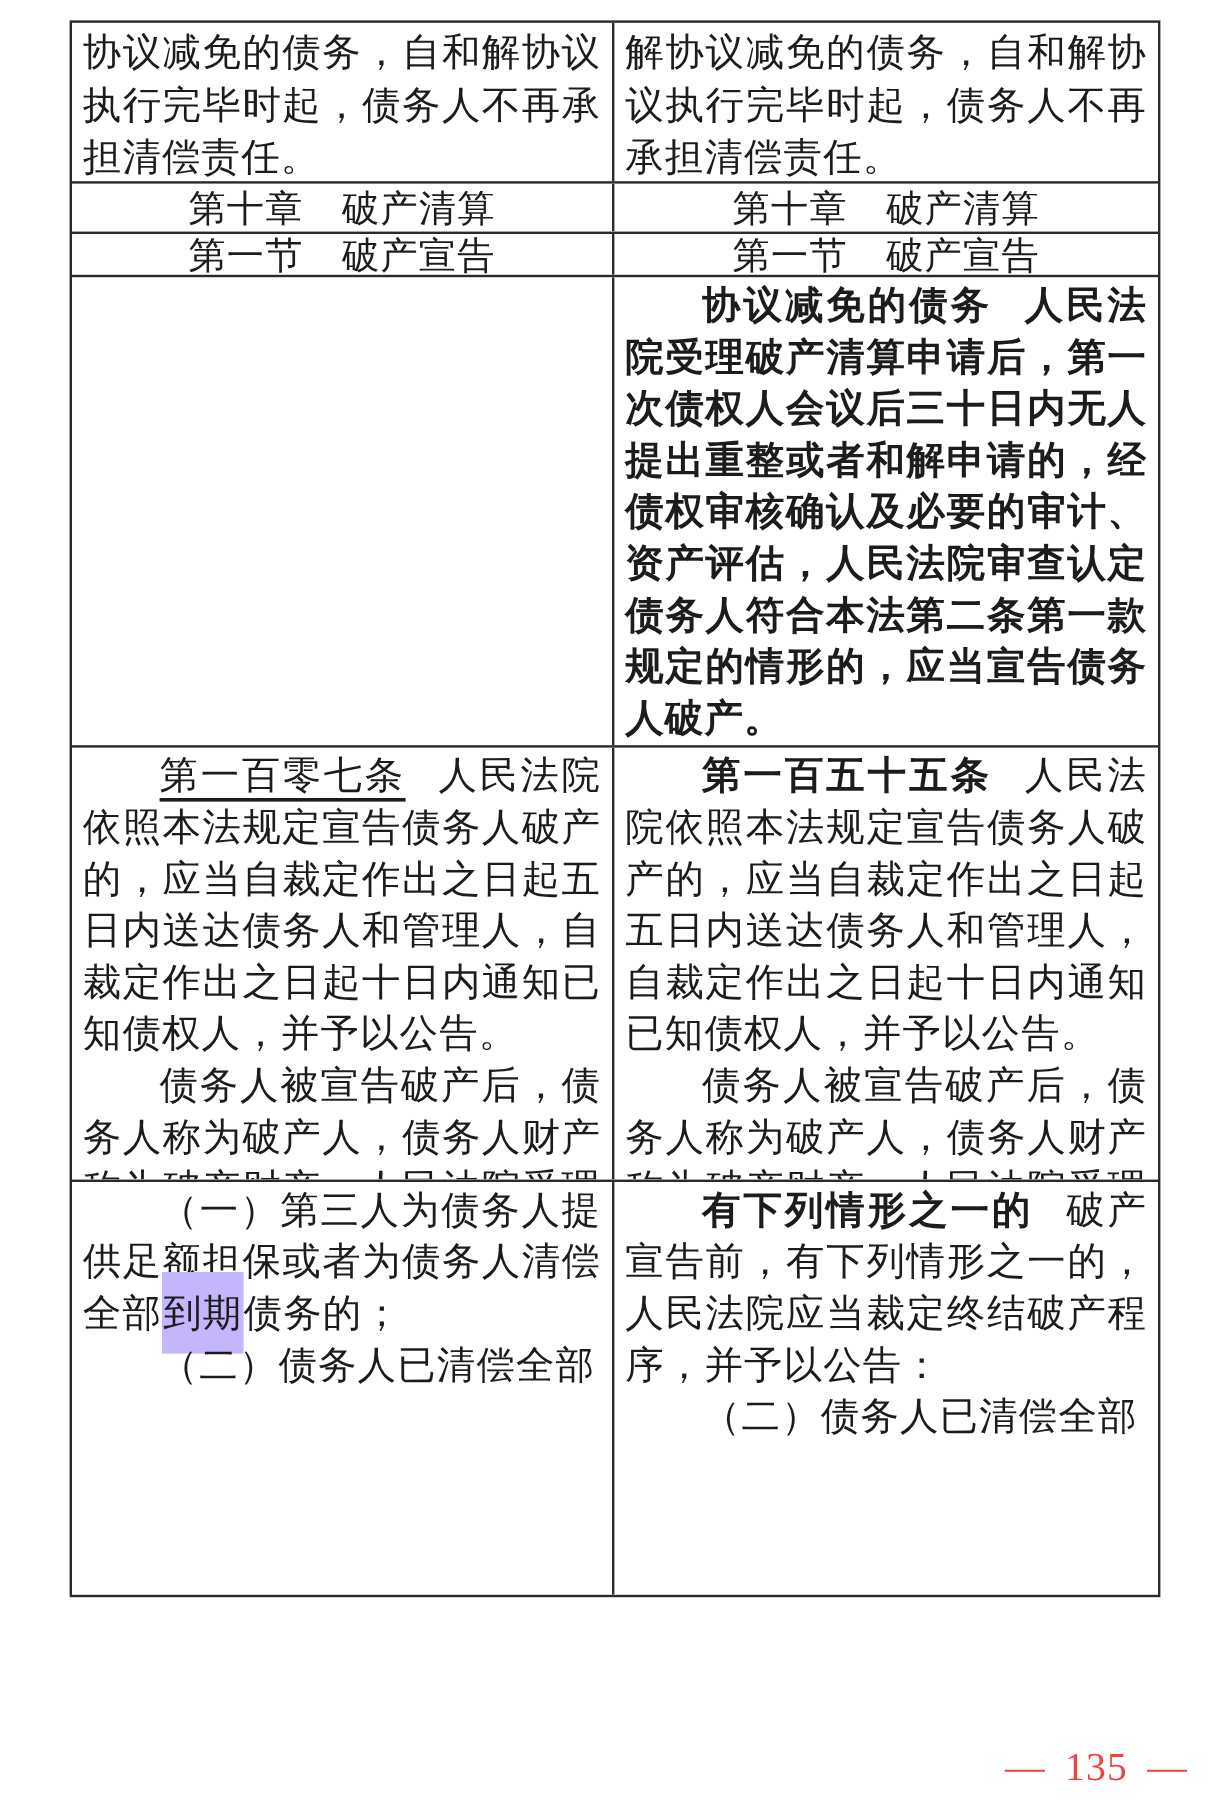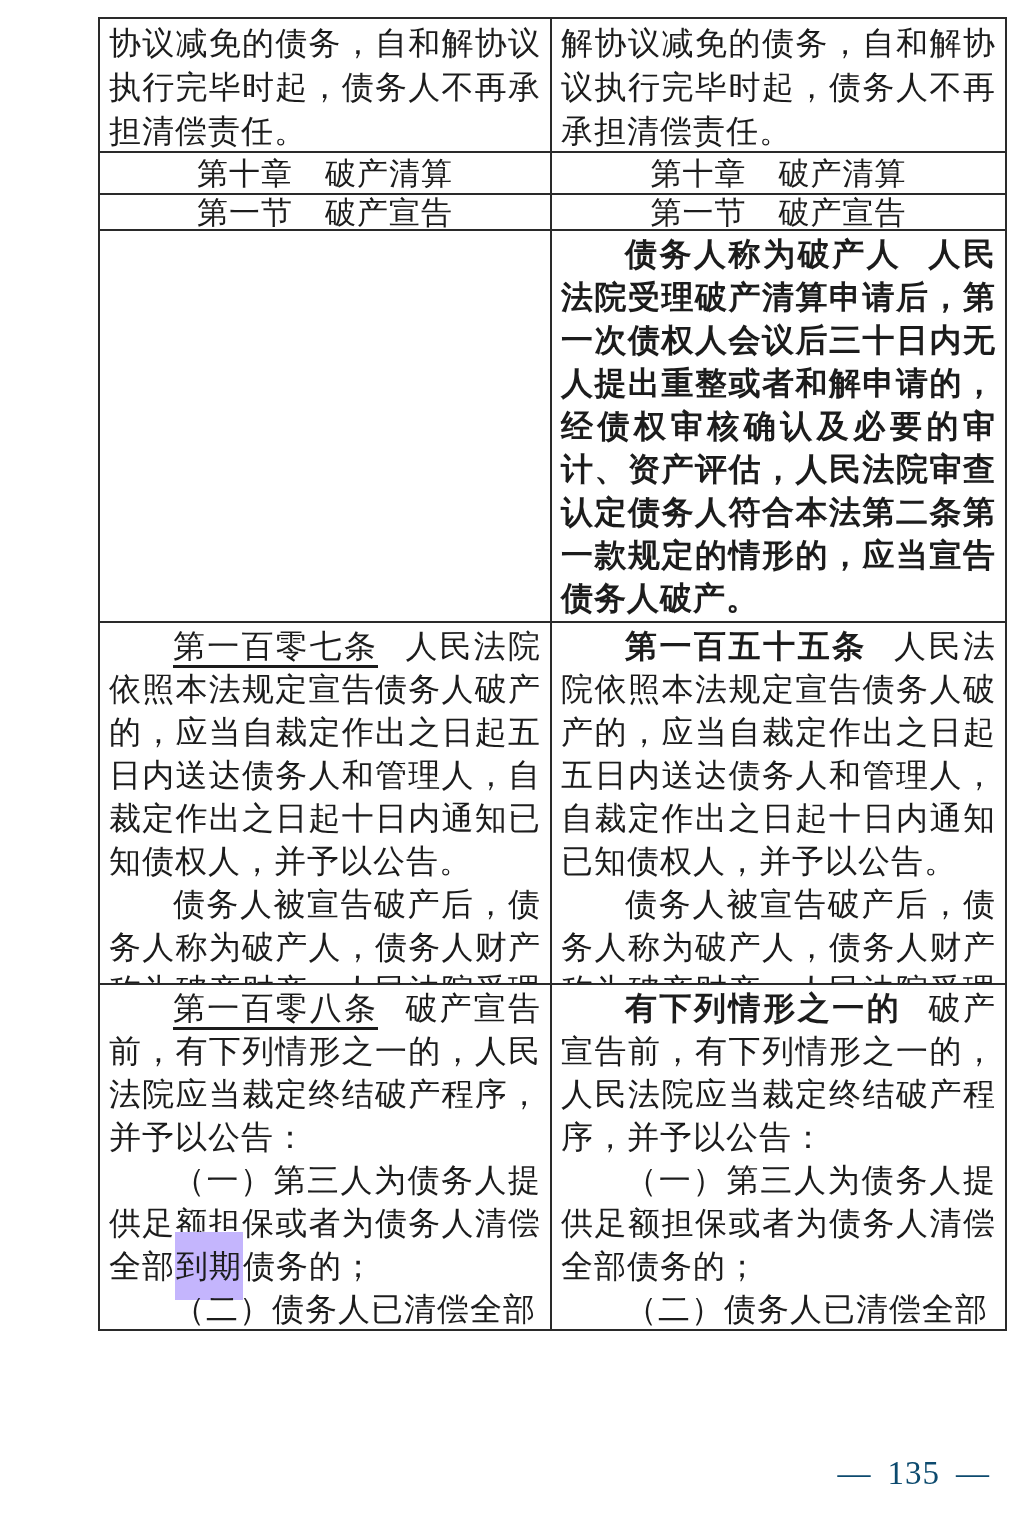--- a/index.html
+++ b/index.html
@@ -17,21 +17,20 @@
     overflow: hidden;
   }
   .doc-table {
     position: absolute;
     left: 58px;
     top: 17px;
     width: 909px;
     border: 2px solid #2a2a2a;
     box-sizing: border-box;
     background: #ffffff;
-    margin-left: 40px;
   }
   .t-row {
     display: flex;
     border-bottom: 2px solid #2a2a2a;
     box-sizing: border-box;
     overflow: hidden;
   }
   .t-row:last-child { border-bottom: none; }
   .cell {
     box-sizing: border-box;
@@ -75,21 +74,21 @@
   .art-gap { margin-left: 0.85em; }
   .hl {
     background: #c4b5fd;
     padding: 16px 1px;
   }
   .footer {
     position: absolute;
     top: 1455px;
     right: 34px;
     font-size: 33px;
-    color: #0c4a6e;
+    color: #ef4444;
     letter-spacing: 1px;
     white-space: nowrap;
   }
   .footer .num { margin: 0 16px; }
 </style>
 </head>
 <body>
 
 <div class="page">
 
@@ -118,44 +117,42 @@
         <span>第一节　破产宣告</span>
       </div>
       <div class="cell right center-cell">
         <span>第一节　破产宣告</span>
       </div>
     </div>
 
     <div class="t-row row4">
       <div class="cell left"></div>
       <div class="cell right">
-        <p class="para indent bold"><span class="art-num">债务人称为破产人</span><span class="art-gap">人民法院受理破产清算申请后，第一次债权人会议后三十日内无人提出重整或者和解申请的，经债权审核确认及必要的审计、资产评估，人民法院审查认定债务人符合本法第二条第一款规定的情形的，应当宣告债务人破产。</span></p>
+        <p class="para indent bold"><span class="art-num">协议减免的债务</span><span class="art-gap">人民法院受理破产清算申请后，第一次债权人会议后三十日内无人提出重整或者和解申请的，经债权审核确认及必要的审计、资产评估，人民法院审查认定债务人符合本法第二条第一款规定的情形的，应当宣告债务人破产。</span></p>
       </div>
     </div>
 
     <div class="t-row row5">
       <div class="cell left">
         <p class="para indent"><span class="art-num underlined">第一百零七条</span><span class="art-gap">人民法院依照本法规定宣告债务人破产的，应当自裁定作出之日起五日内送达债务人和管理人，自裁定作出之日起十日内通知已知债权人，并予以公告。</span></p>
         <p class="para indent">债务人被宣告破产后，债务人称为破产人，债务人财产称为破产财产，人民法院受理破产申请时对债务人享有的债权称为破产债权。</p>
       </div>
       <div class="cell right">
         <p class="para indent"><span class="art-num bold">第一百五十五条</span><span class="art-gap">人民法院依照本法规定宣告债务人破产的，应当自裁定作出之日起五日内送达债务人和管理人，自裁定作出之日起十日内通知已知债权人，并予以公告。</span></p>
         <p class="para indent">债务人被宣告破产后，债务人称为破产人，债务人财产称为破产财产，人民法院受理破产申请时对债务人享有的债权称为破产债权。</p>
       </div>
     </div>
 
     <div class="t-row row6">
       <div class="cell left">
-        <p class="para indent"><span class="art-num underlined">第一百零八条</span><span class="art-gap">破产宣告前，有下列情形之一的，人民法院应当裁定终结破产程序，并予以公告：</span></p>
         <p class="para indent"><span>（一）第三人为债务人提供足额担保或者为债务人清偿全部</span><span class="hl">到期</span><span>债务的；</span></p>
         <p class="para indent">（二）债务人已清偿全部</p>
       </div>
       <div class="cell right">
         <p class="para indent"><span class="art-num bold">有下列情形之一的</span><span class="art-gap">破产宣告前，有下列情形之一的，人民法院应当裁定终结破产程序，并予以公告：</span></p>
-        <p class="para indent">（一）第三人为债务人提供足额担保或者为债务人清偿全部债务的；</p>
         <p class="para indent">（二）债务人已清偿全部</p>
       </div>
     </div>
 
   </div>
 
   <div class="footer"><span>—</span><span class="num">135</span><span>—</span></div>
 
 </div>
 

